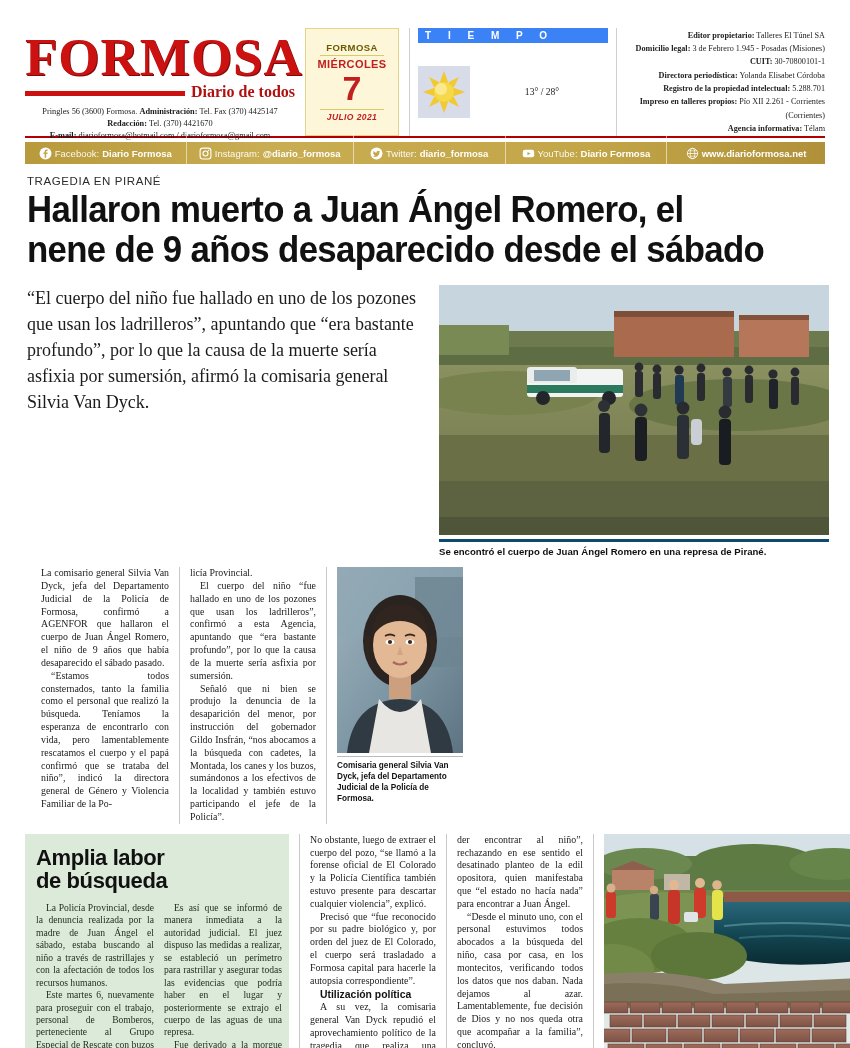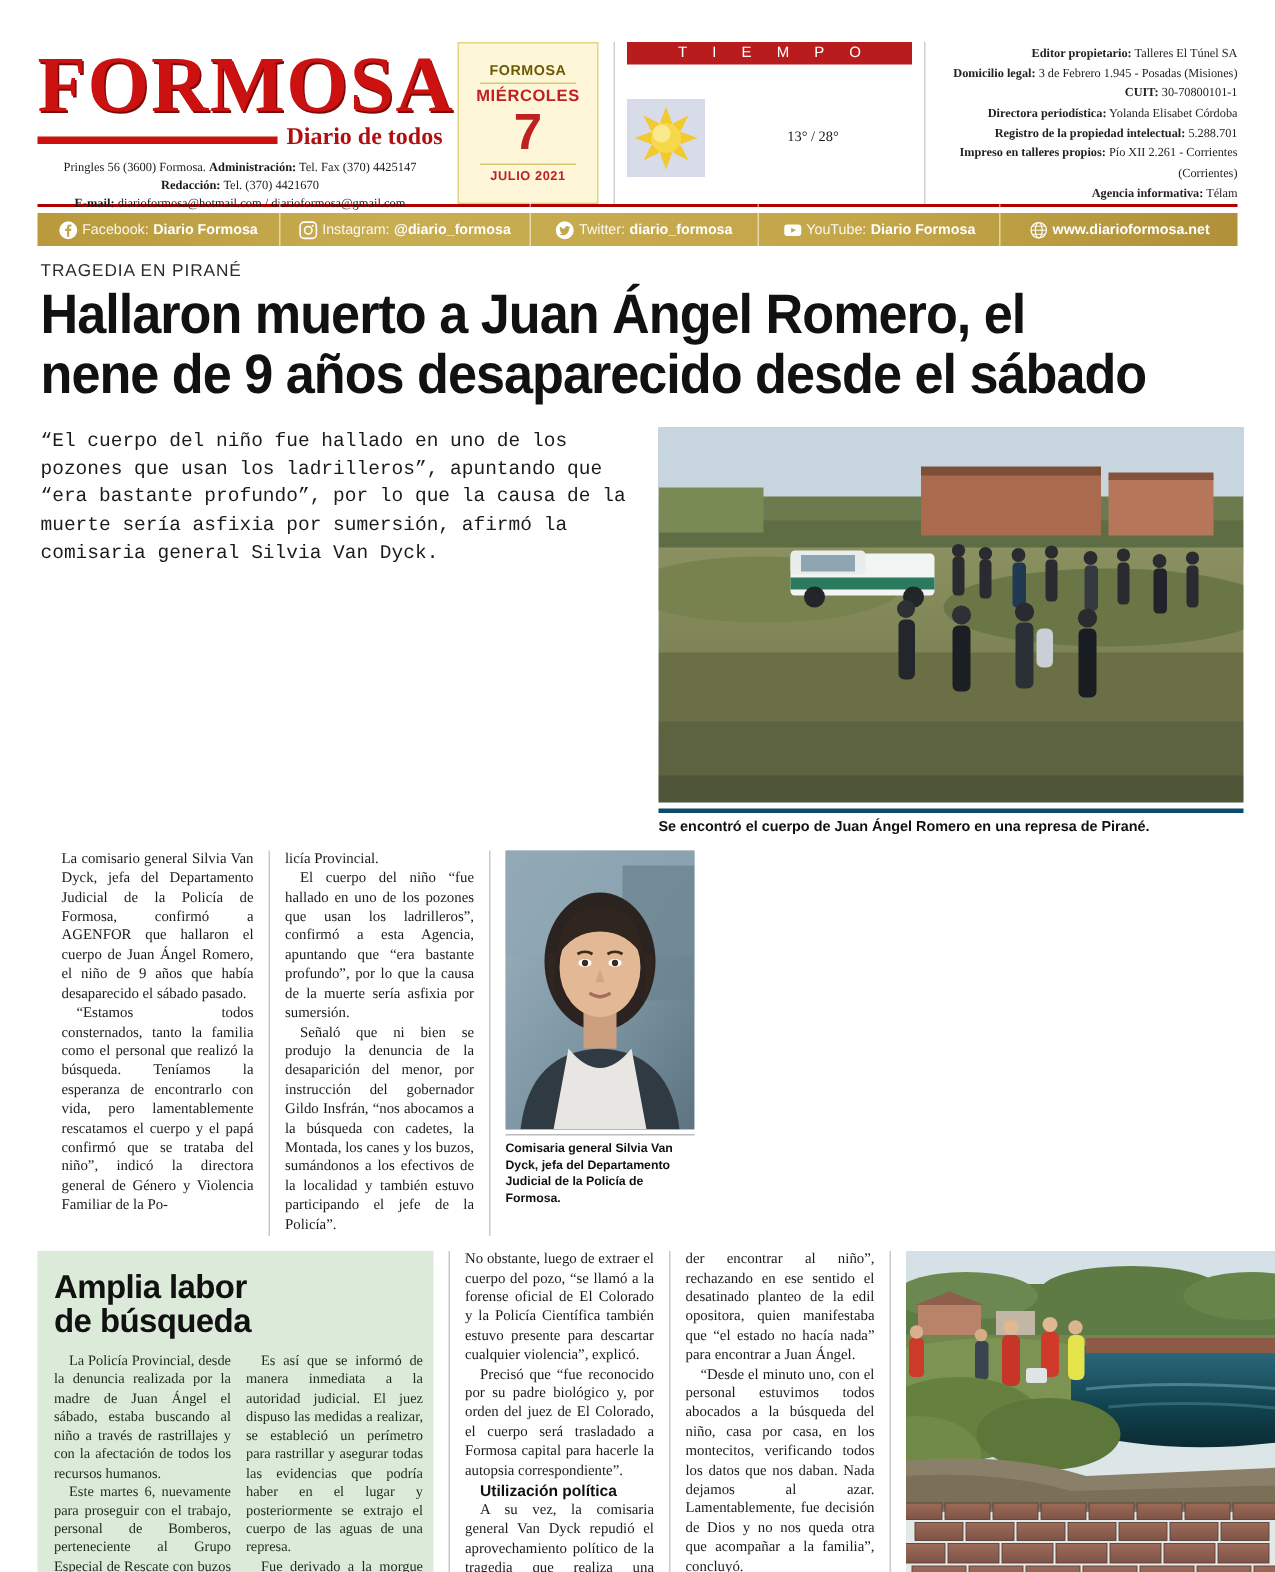--- a/index.html
+++ b/index.html
@@ -57,33 +57,33 @@
     background:#fdf6d8;
     border:1px solid #e3d48a;
     text-align:center;
     display:flex;flex-direction:column;justify-content:center;align-items:center;
     font-family:"Liberation Sans", sans-serif;
   }
   .mh-date .d-city{font-size:9.5px;font-weight:700;color:#6b5a00;letter-spacing:.4px;}
   .mh-date .d-rule{width:64px;height:1px;background:#d9c96f;margin:2px 0;}
   .mh-date .d-day{font-size:11px;font-weight:700;color:#c02020;letter-spacing:.4px;}
   .mh-date .d-num{font-size:34px;font-weight:700;color:#c02020;line-height:1;margin:1px 0 2px;}
-  .mh-date .d-month{font-size:8.5px;font-weight:700;color:#c02020;letter-spacing:.4px;}
+  .mh-date .d-month{font-size:8.5px;font-weight:700;color:#c02020;letter-spacing:.4px;font-style:italic;}
 
   .mh-weather{
     width:190px;flex:none;
     border-left:1px solid #cfcfcf;border-right:1px solid #cfcfcf;
     padding:0 8px;
     display:flex;flex-direction:column;
   }
   .tiempo-bar{
-    background:#b91c1c;color:#fff;
-    font-family:"Liberation Sans", sans-serif;
-    font-size:10px;font-weight:400;letter-spacing:7px;
-    text-align:center;padding:2px 0 2px 7px;
+    background:#3b82f6;color:#fff;
+    font-family:"Liberation Sans", sans-serif;
+    font-size:10px;font-weight:700;letter-spacing:7px;
+    padding:2px 0 2px 7px;
     margin-bottom:4px;
   }
   .w-body{display:flex;align-items:center;gap:6px;flex:1;}
   .w-icon{
     width:52px;height:52px;flex:none;background:#d8dbe8;
     display:flex;align-items:center;justify-content:center;
   }
   .w-text{
     font-size:9.6px;line-height:1.32;text-align:center;flex:1;
     font-family:"Liberation Serif", serif;color:#1a1a1a;
@@ -134,22 +134,22 @@
     color:#111;
     margin:0 0 0 2px;
     transform:scaleX(0.94);
     transform-origin:left top;
   }
 
   
   .lead-row{display:flex;gap:12px;margin-top:14px;}
   .lead{
     width:400px;flex:none;
-    font-family:Liberation Mono, monospace;
-    font-size:13px;line-height:1.45;color:#1b1b1b;
+    font-family:Liberation Serif, serif;
+    font-size:18px;line-height:1.45;color:#1b1b1b;
     padding-left:2px;
   }
   .top-photo-col{flex:1;}
   .photo{position:relative;overflow:hidden;background:#9aa;}
   .photo-cap{
     font-family:"Liberation Sans", sans-serif;
     font-weight:700;font-size:9.6px;line-height:1.3;
     color:#111;padding-top:4px;
     border-top:3px solid #0c4a6e;margin-top:4px;
   }

